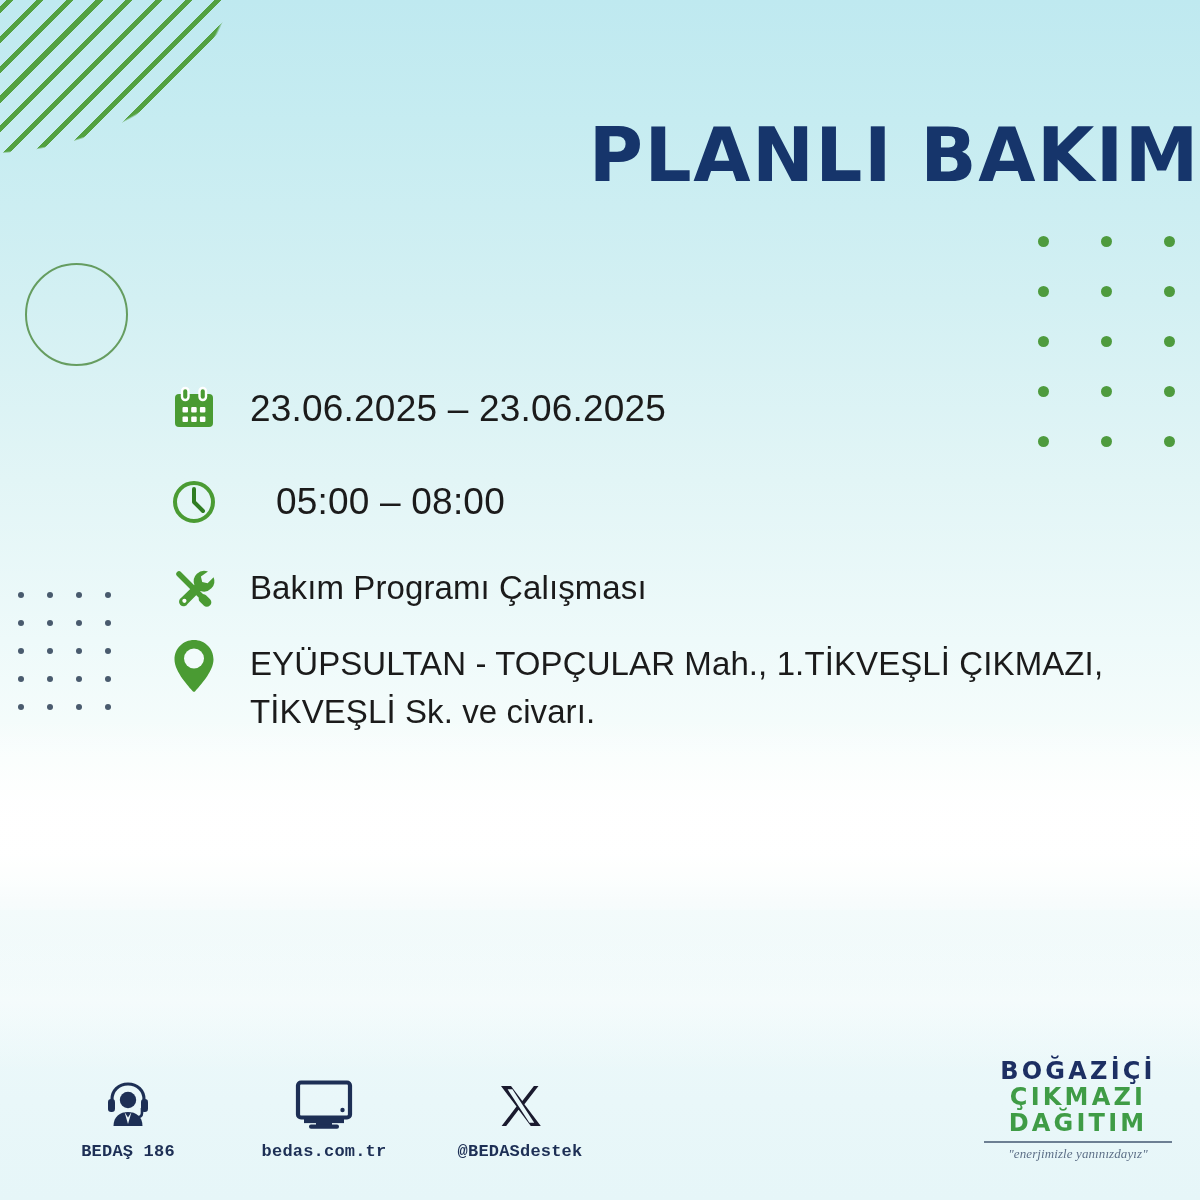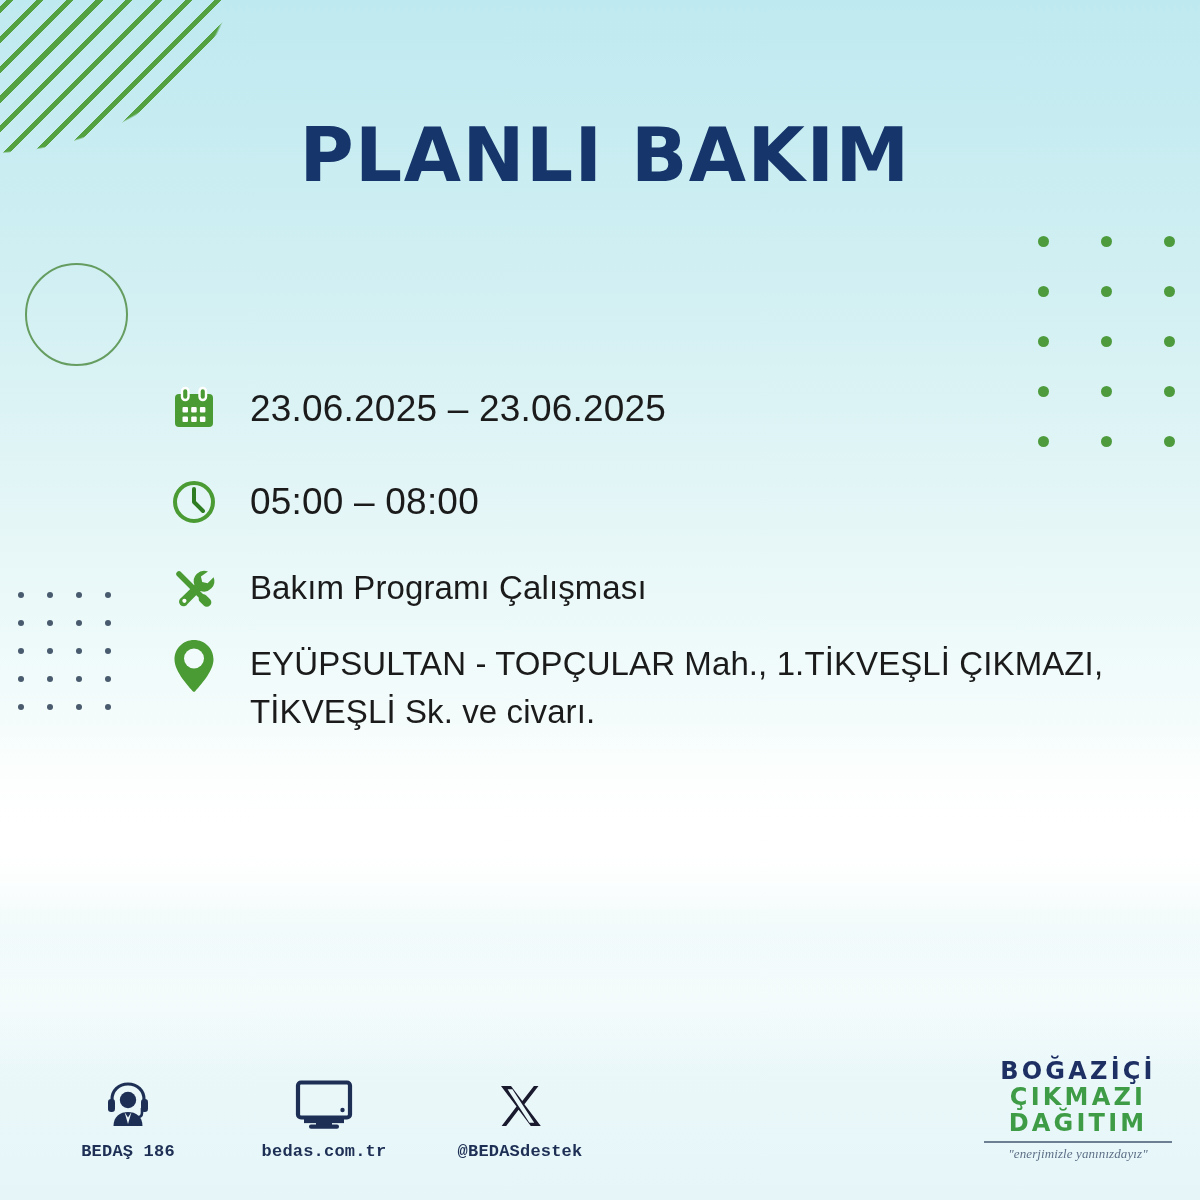--- a/index.html
+++ b/index.html
@@ -124,20 +124,21 @@
   }
   .title-main {
     font-family: "DejaVu Sans", sans-serif;
     font-weight: 700;
     font-size: 74px;
     letter-spacing: 1.5px;
     color: #16356b;
     line-height: 1.0;
     margin: 0;
     padding-left: 10px;
+    text-align: right;
   }
   .title-sub {
     font-family: "Liberation Sans", sans-serif;
     font-weight: 400;
     font-size: 62px;
     letter-spacing: 0.5px;
     color: #17325e;
     line-height: 1.0;
     margin: 14px 0 0 0;
     padding-left: 10px;
@@ -184,21 +185,21 @@
     letter-spacing: 0.1px;
   }
   .txt-loc {
     font-size: 33px;
     line-height: 48px;
     letter-spacing: 0.1px;
     max-width: 990px;
     padding-top: 5px;
   }
   .row-date { margin-bottom: 31px; }
-  .row-time { margin-bottom: 24px; }
+  .row-time { margin-bottom: 24px; gap: 26px; }
   .row-work { margin-bottom: 16px; text-align: right; }
 
   
   .footer-contacts {
     position: absolute;
     left: 58px;
     top: 1078px;
     display: flex;
     align-items: flex-end;
     gap: 56px;

